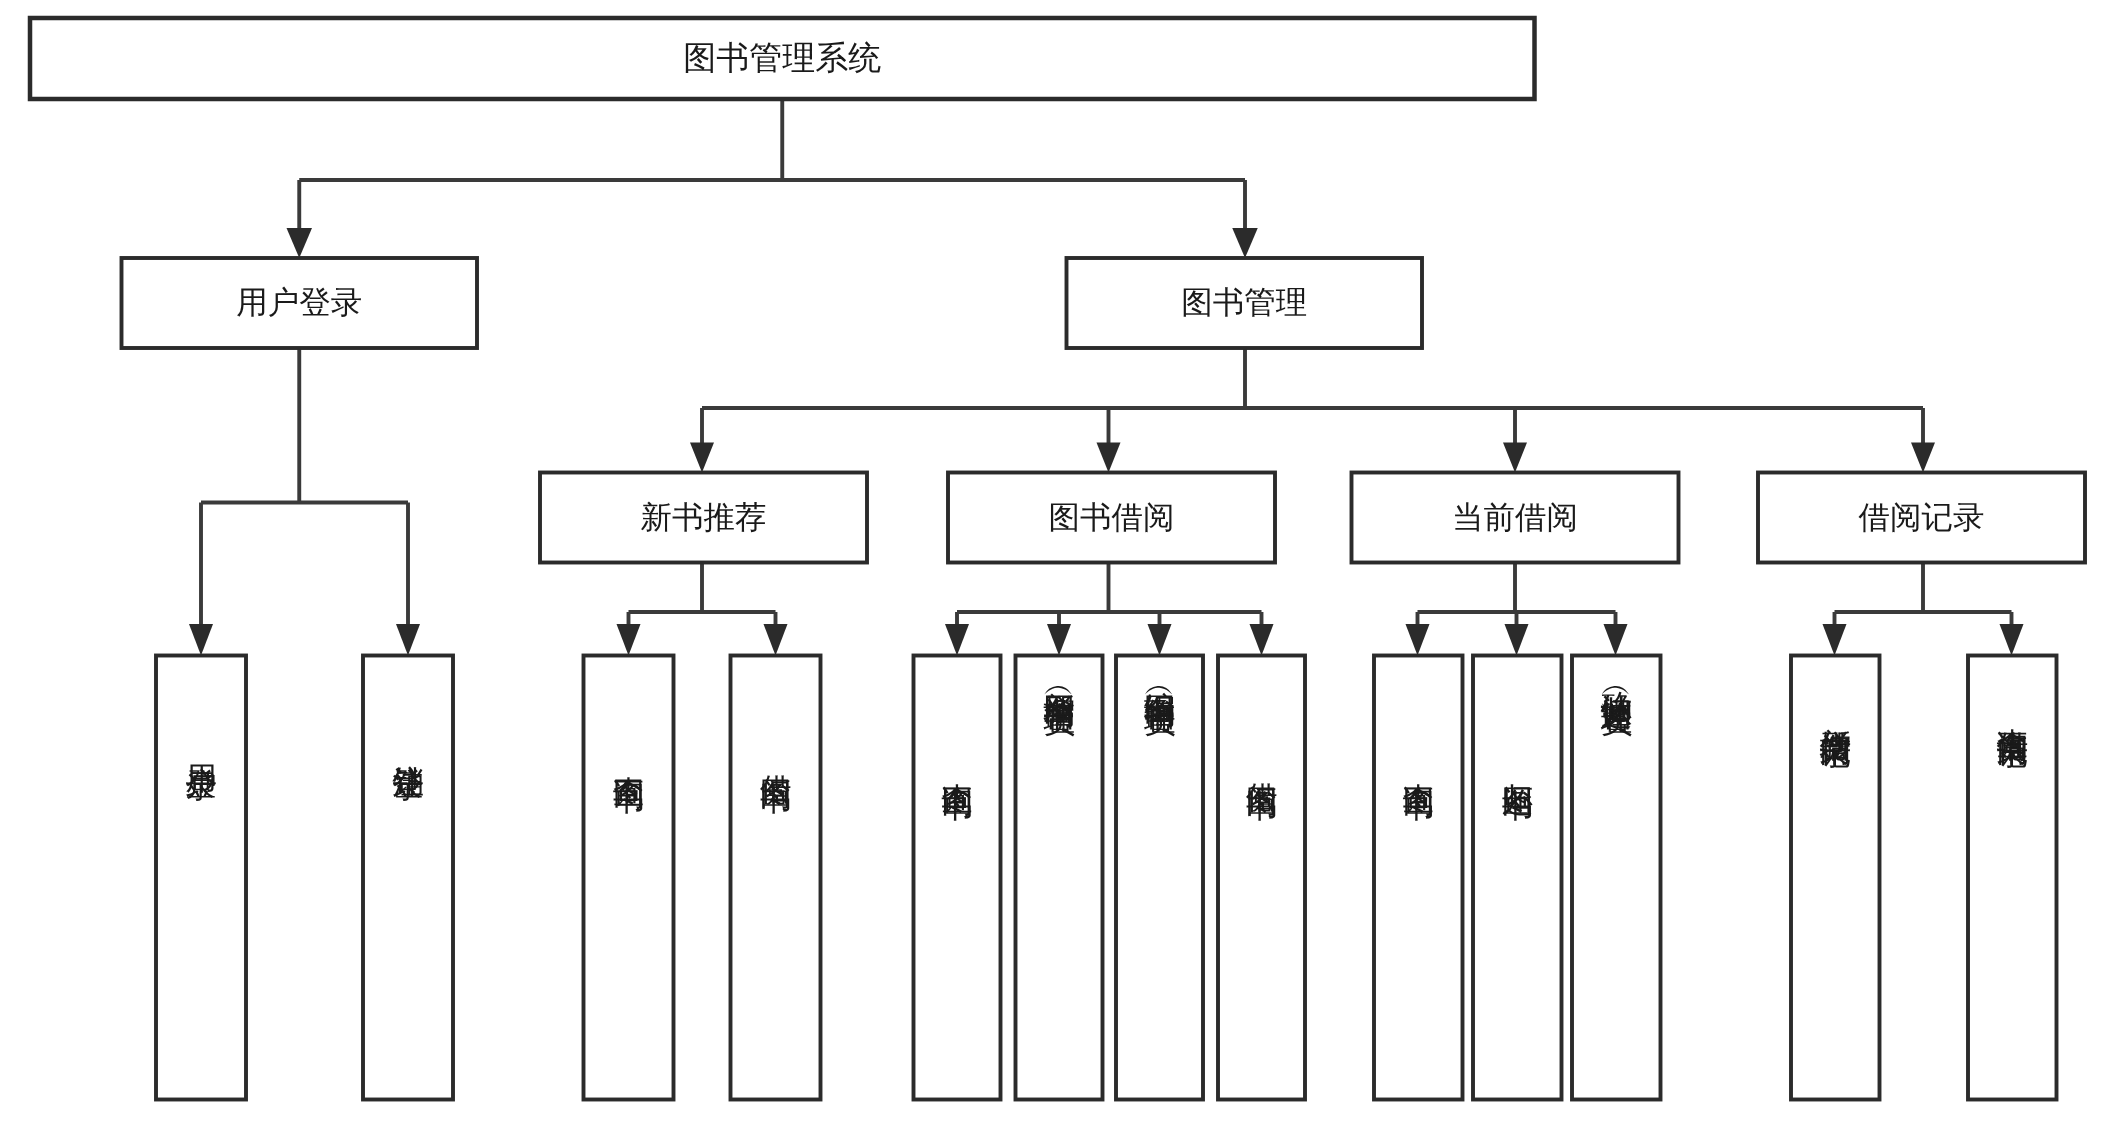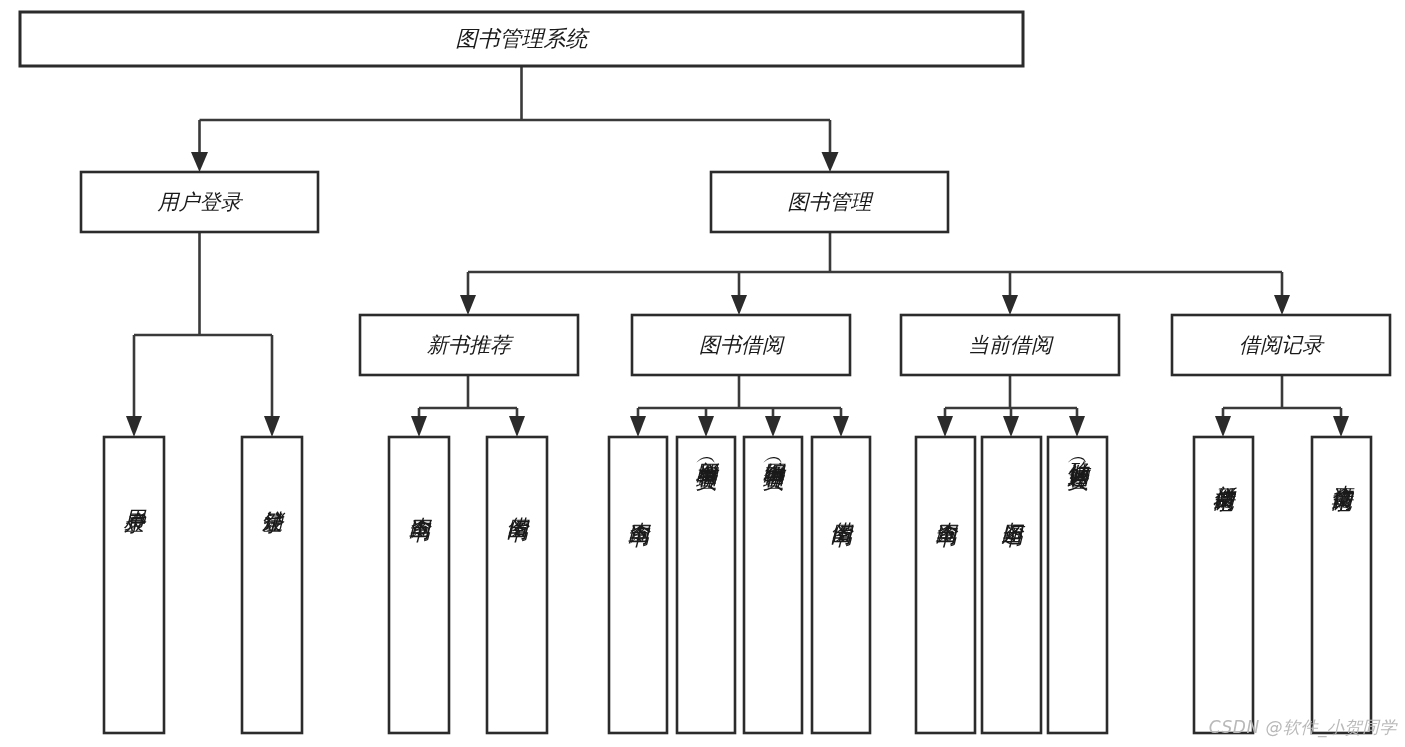--- a/index.html
+++ b/index.html
@@ -11,21 +11,20 @@
     width: 1405px;
     height: 747px;
     font-family: "DejaVu Sans", "Liberation Sans", sans-serif;
     overflow: hidden;
   }
   #diagram-root {
     position: relative;
     width: 1405px;
     height: 747px;
     background: #ffffff;
-    font-style: italic;
   }
   svg.diagram-canvas {
     position: absolute;
     left: 0;
     top: 0;
     width: 1405px;
     height: 747px;
   }
   .node-box {
     fill: #ffffff;
@@ -245,15 +244,14 @@
     <span class="vlabel">确认归还（管理员）</span>
   </div>
 
   <div class="vlabel-wrap" style="left:1194px; top:468px; width:59px; height:265px;">
     <span class="vlabel">新增借阅记录</span>
   </div>
   <div class="vlabel-wrap" style="left:1312px; top:468px; width:59px; height:265px;">
     <span class="vlabel">查询借阅记录</span>
   </div>
 
-  <div class="watermark">CSDN @软件_小贺同学</div>
 
 </div>
 
 </body></html>

